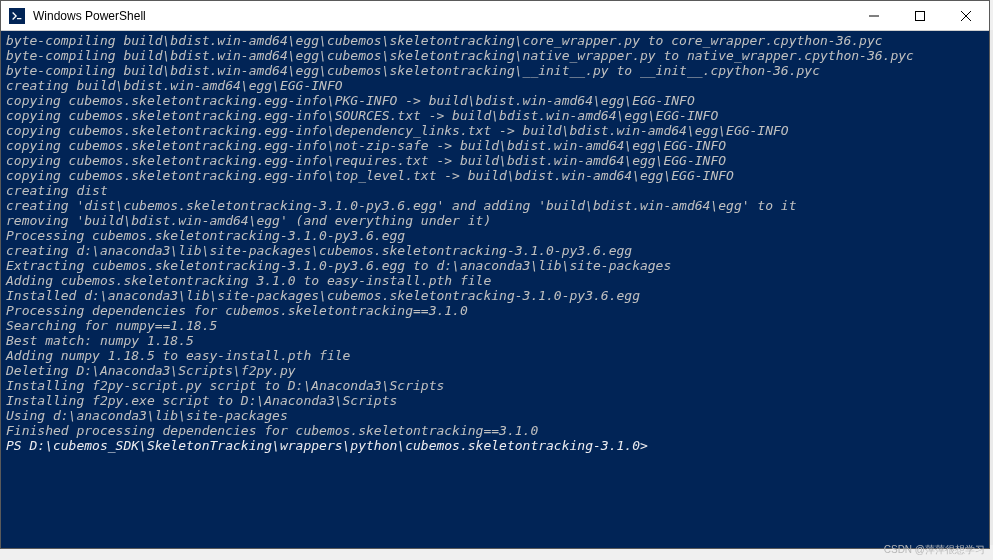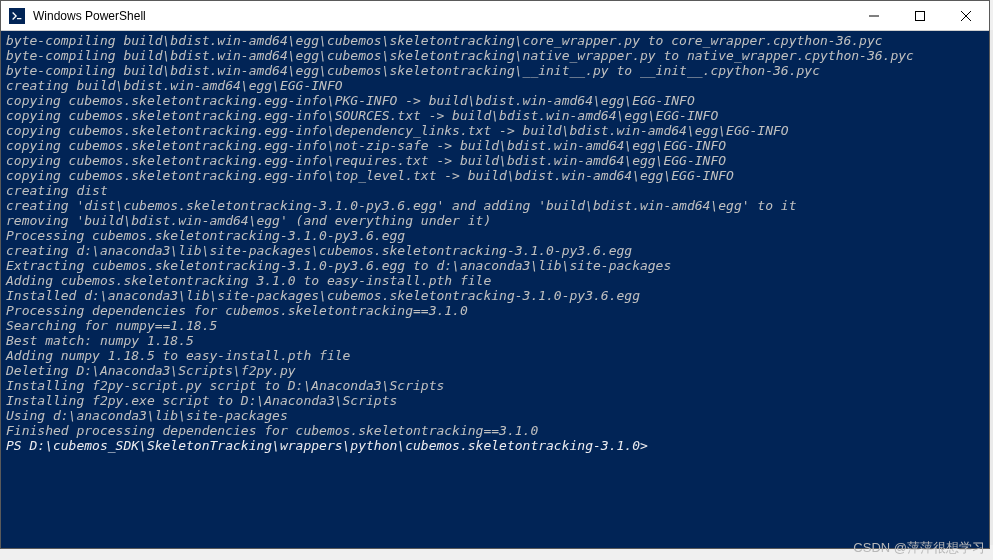--- a/index.html
+++ b/index.html
@@ -81,21 +81,21 @@
       display: block;
     }
     .prompt {
       color: #eeedf0;
     }
     .watermark {
       position: absolute;
       bottom: 3px;
       right: 8px;
       color: #b8b8b8;
-      font-size: 13px;
+      font-size: 10px;
       font-family: "Microsoft YaHei", sans-serif;
     }
     .side-strip {
       position: absolute;
       right: 0;
       top: 30px;
       width: 3px;
       height: 515px;
       background: #eaeaea;
     }

